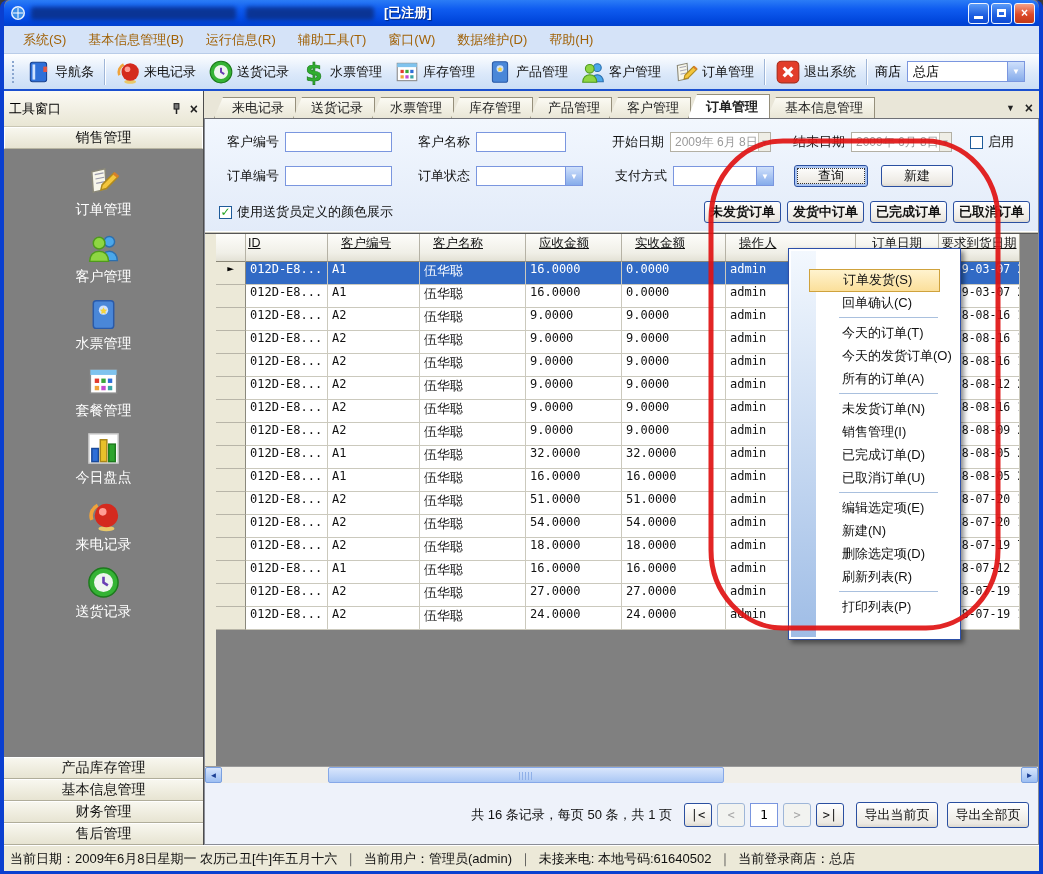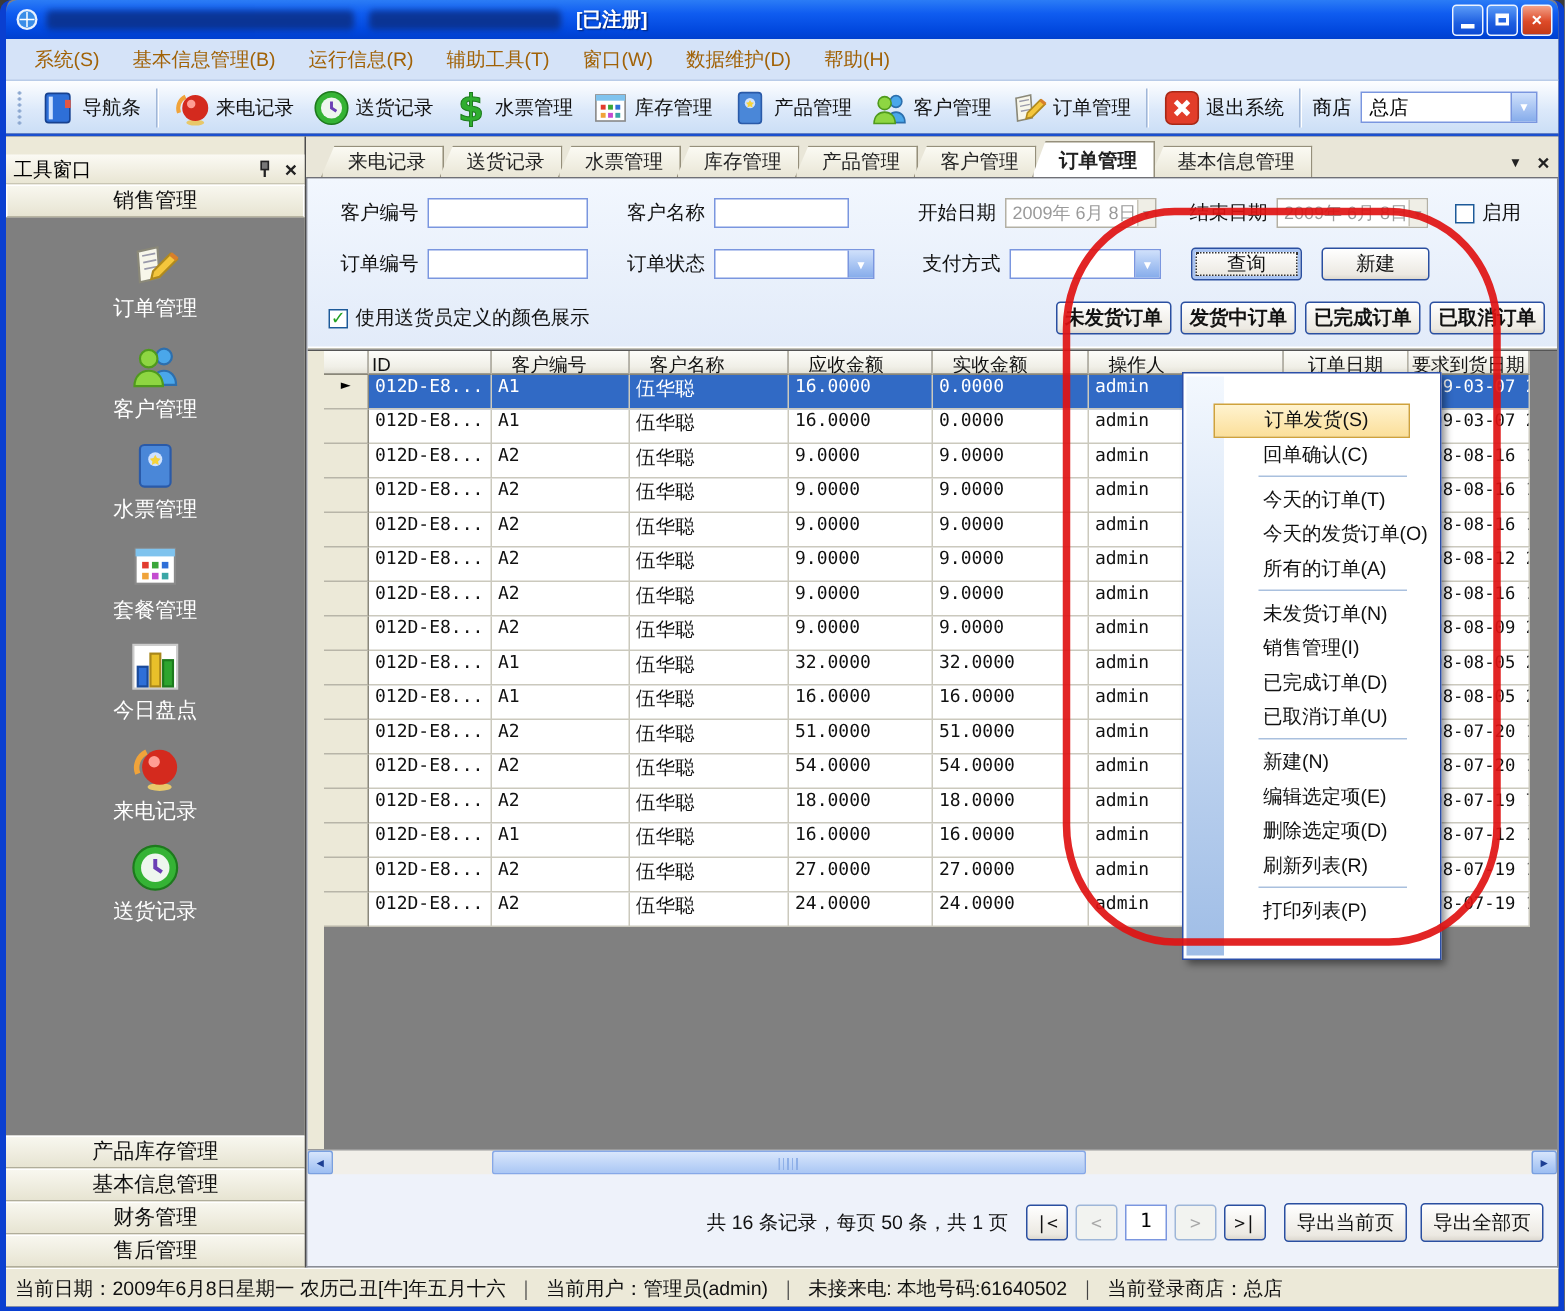--- a/index.html
+++ b/index.html
@@ -25,21 +25,21 @@
   .grip{width:4px;height:24px;margin:0 5px 0 1px;background-image:radial-gradient(circle,#8aa6cf 1px,transparent 1.2px);background-size:4px 4px;}
   .titem{display:flex;align-items:center;gap:3px;padding:2px 6px;font-size:13px;color:#111;cursor:default;}
   .titem svg{width:26px;height:26px;flex:none;}
   .tsep{width:1px;height:26px;background:#9fb6d8;margin:0 4px;box-shadow:1px 0 0 #fff;}
   .shop-wrap{display:flex;align-items:center;gap:6px;font-size:13px;margin-left:4px;}
   .shop-combo{width:118px;height:21px;border:1px solid #7a96df;background:#fff;display:flex;align-items:center;padding-left:5px;font-size:13px;}
   .combo-btn{margin-left:auto;width:17px;height:100%;background:linear-gradient(180deg,#cfe0fb,#86aceb);border-left:1px solid #7a96df;color:#fff;font-size:8px;display:flex;align-items:center;justify-content:center;}
   
   .main{display:flex;height:754px;background:#6f6f6f;}
   .sidebar{width:200px;flex:none;background:#ece9d8;display:flex;flex-direction:column;border-right:1px solid #4c4c4c;}
-  .sb-title{height:20px;background:linear-gradient(180deg,#fbfaf4,#e9e6d4);display:flex;align-items:center;padding:0 5px;font-size:13px;border-bottom:1px solid #c9c6b4;margin-top:12px;}
+  .sb-title{height:36px;background:linear-gradient(180deg,#fbfaf4,#e9e6d4);display:flex;align-items:center;padding:0 5px;font-size:13px;border-bottom:1px solid #c9c6b4;}
   .sb-title svg{width:13px;height:13px;}
   .sb-tools{margin-left:auto;display:flex;align-items:center;gap:7px;}
   .sb-x{font-size:14px;font-weight:bold;color:#222;line-height:12px;}
   .sb-section{height:22px;background:linear-gradient(180deg,#f8f7ef,#e7e4d2);border:1px solid #fff;border-bottom:1px solid #b8b5a2;display:flex;align-items:center;justify-content:center;font-size:14px;color:#111;}
   .sb-body{flex:1;background:#7f7f7f;display:flex;flex-direction:column;align-items:center;padding-top:14px;gap:11px;overflow:hidden;}
   .sb-item{display:flex;flex-direction:column;align-items:center;gap:3px;cursor:pointer;}
   .sb-item svg{width:35px;height:35px;}
   .sb-item span{color:#fff;font-size:14px;}
   .sb-bottom-item{height:22px;background:linear-gradient(180deg,#f8f7ef,#e7e4d2);border-top:1px solid #fff;border-bottom:1px solid #b0ad9a;display:flex;align-items:center;justify-content:center;font-size:14px;color:#111;cursor:pointer;}
   
@@ -68,21 +68,21 @@
   .chk{width:13px;height:13px;border:1px solid #1d5a99;background:#fff;margin-right:5px;flex:none;display:flex;align-items:center;justify-content:center;font-size:12px;line-height:11px;color:#21a121;font-weight:bold;}
   .xpbtn{height:22px;border:1px solid #2a4fa0;border-radius:3px;background:linear-gradient(180deg,#ffffff,#ece9e2 85%,#dcd8cf);font-size:13px;color:#111;display:flex;align-items:center;justify-content:center;cursor:pointer;}
   .btn-query{width:74px;margin-left:20px;box-shadow:inset 0 0 0 2px #a9c4f2;outline:1px dotted #333;outline-offset:-4px;text-align:center;}
   .btn-new{width:72px;}
   .sbtns{margin-left:auto;display:flex;gap:6px;}
   .sbtns .xpbtn{width:77px;font-weight:bold;}
   
   .grid-region{position:absolute;left:0;top:114px;right:0;height:533px;background:linear-gradient(90deg,#ece9d8 0 11px,#808080 11px);border-top:1px solid #555;}
   .grid{position:absolute;left:11px;top:0;width:804px;background:#808080;}
   .g-header{display:flex;}
-  .g-h{height:16px;background:linear-gradient(180deg,#fdfdfa,#f0efe7 70%,#e3e1d5);border-right:1px solid #b5b2a5;border-bottom:1px solid #8a8778;font-size:12.5px;color:#111;line-height:19px;padding-left:13px;overflow:hidden;white-space:nowrap;flex:none;}
+  .g-h{height:28px;background:linear-gradient(180deg,#fdfdfa,#f0efe7 70%,#e3e1d5);border-right:1px solid #b5b2a5;border-bottom:1px solid #8a8778;font-size:12.5px;color:#111;line-height:19px;padding-left:13px;overflow:hidden;white-space:nowrap;flex:none;text-decoration:underline;}
   .g-row{display:flex;}
   .g-c{height:23px;line-height:22px;background:#fff;border-right:1px solid #cbc9bd;border-bottom:1px solid #cbc9bd;padding:0 4px;overflow:hidden;white-space:nowrap;font:12px "DejaVu Sans Mono",monospace;color:#111;flex:none;}
   .g-c.zh{font-family:"Liberation Sans","DejaVu Sans",sans-serif;font-size:13px;}
   .c0{width:30px;}.c1{width:82px;}.c2{width:92px;}.c3{width:106px;}.c4{width:96px;}.c5{width:104px;}.c6{width:130px;}.c7{width:83px;}.c8{width:81px;}
   .g-h.c0{padding:0;}.g-h.c1{padding-left:2px;}.g-h.c7,.g-h.c8{padding:0;text-align:center;}
   .g-c.sel{background:#ece9d8;border-right:1px solid #8a887c;border-bottom:1px solid #b8b5a8;text-align:center;padding:0;font-size:11px;color:#000;}
   .g-row.selected .g-c:not(.sel){background:#316ac5;color:#fff;}
   .g-c.dt{padding:0 2px;font-size:11.5px;}
   
   .hscroll{position:absolute;left:0;right:0;top:647px;height:17px;background:#f1efe9;border-top:1px solid #9a9a9a;display:flex;}
@@ -666,22 +666,22 @@
         <div class="cm-item separator"></div>
         <div class="cm-item">今天的订单(T)</div>
         <div class="cm-item">今天的发货订单(O)</div>
         <div class="cm-item">所有的订单(A)</div>
         <div class="cm-item separator"></div>
         <div class="cm-item">未发货订单(N)</div>
         <div class="cm-item">销售管理(I)</div>
         <div class="cm-item">已完成订单(D)</div>
         <div class="cm-item">已取消订单(U)</div>
         <div class="cm-item separator"></div>
+        <div class="cm-item">编辑选定项(E)</div>
         <div class="cm-item">新建(N)</div>
-        <div class="cm-item">编辑选定项(E)</div>
         <div class="cm-item">删除选定项(D)</div>
         <div class="cm-item">刷新列表(R)</div>
         <div class="cm-item separator"></div>
         <div class="cm-item">打印列表(P)</div>
       </div>
   </div>
 
   <svg class="annotation" viewBox="0 0 1043 874">
     <rect x="707" y="141" width="287" height="487" rx="72" ry="78" fill="none" stroke="#e01212" stroke-width="5" stroke-linejoin="round" opacity="0.92"></rect>
   </svg>

